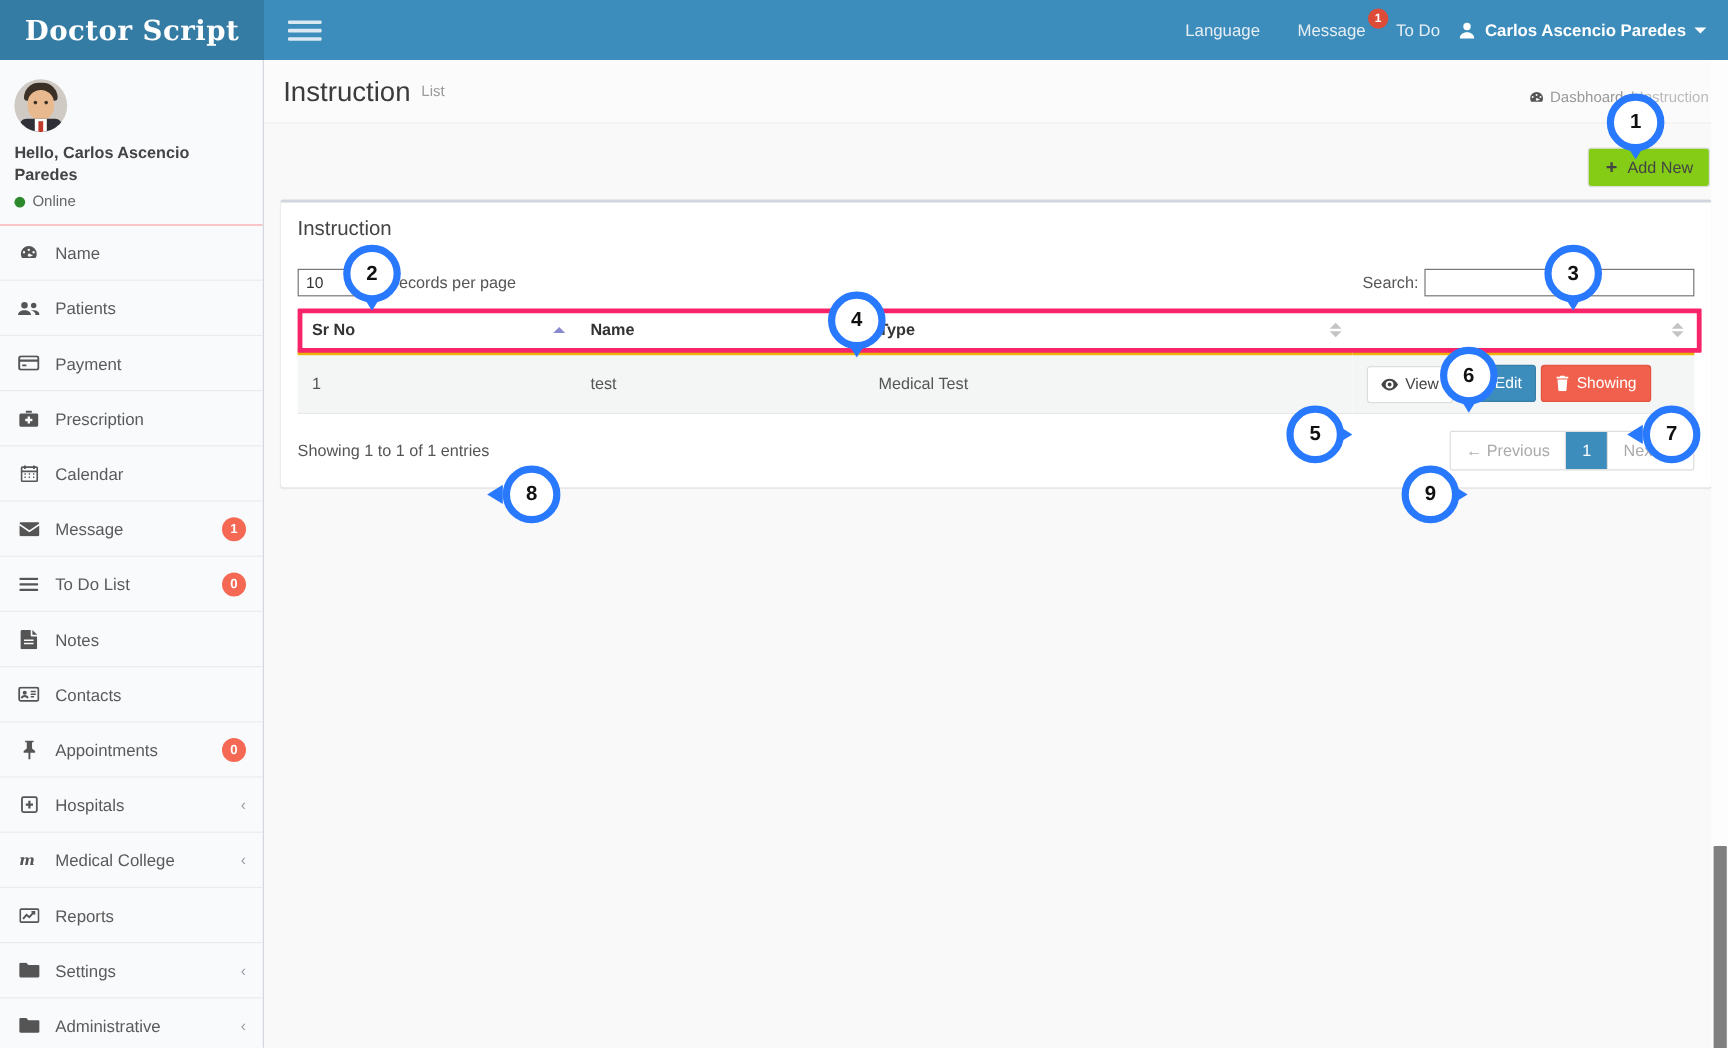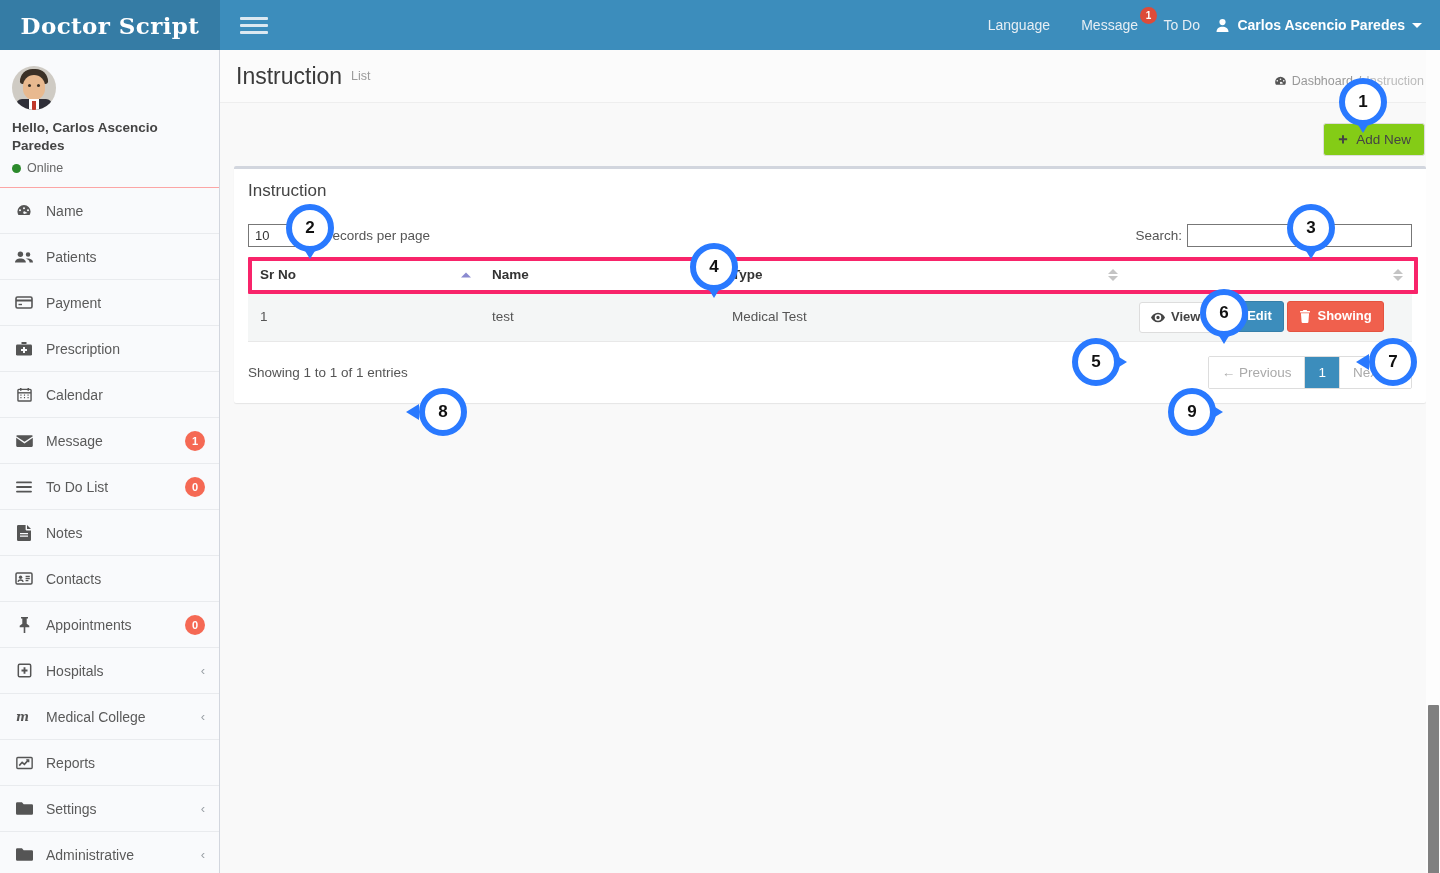--- a/index.html
+++ b/index.html
@@ -127,21 +127,21 @@
   }
   #search-wrap { font-size:13.5px; color:#555; display:flex; align-items:center; gap:5px;}
   #search-input {
     width:225px; height:23px; border:1px solid #777; background:#fff;
     font-family:"Liberation Sans", sans-serif; font-size:13px; padding:2px 4px; color:#333;
   }
 
   table#grid { width:100%; border-collapse:collapse; font-size:13.5px; }
   table#grid thead th {
     text-align:left; padding:10px 12px; font-weight:700; color:#333;
-    border-bottom:1px solid #eab308; background:#fff; position:relative;
+    border-bottom:4px solid #eab308; background:#fff; position:relative;
     font-size:13.5px;
   }
   table#grid tbody td {
     padding:11px 12px; color:#555; border-bottom:1px solid #e8e8e8;
     background:#f4f6f6; vertical-align:middle;
   }
   table#grid tbody td.actions { text-align:left; padding:8px 12px; }
   .col-srno  { width:232px; }
   .col-name  { width:240px; }
   .col-type  { width:407px; }
@@ -150,21 +150,21 @@
   .sort-arrows { position:absolute; right:9px; top:50%; transform:translateY(-50%);
       display:flex; flex-direction:column; gap:2px; }
   .sort-arrows i { display:block; width:0;height:0;border-left:5px solid transparent;border-right:5px solid transparent; }
   .sort-arrows i.up   { border-bottom:5px solid #c4c4c4; }
   .sort-arrows i.down { border-top:5px solid #c4c4c4; }
   .sort-active i.up { border-bottom-color:#8a8ad0; }
 
   .btn {
     display:inline-flex; align-items:center; gap:6px;
     font-size:13px; padding:7px 11px; border-radius:3px; cursor:pointer;
-    border:1px solid transparent; line-height:1.15; font-family:"Liberation Sans", sans-serif;font-weight:bold;
+    border:1px solid transparent; line-height:1.15; font-family:"Liberation Sans", sans-serif;
   }
   .btn-view   { background:#fff; border-color:#ddd; color:#444; }
   .btn-edit   { background:#3c8dbc; border-color:#367fa9; color:#fff; }
   .btn-delete { background:#f0604d; border-color:#e4533f; color:#fff; }
 
   #table-bottom { display:flex; justify-content:space-between; align-items:center; margin-top:14px; }
   #info-text { font-size:13.5px; color:#555;text-align:center; }
   #pagination { display:flex; border:1px solid #ddd; border-radius:2px; overflow:hidden;justify-content:center; }
   .pg {
     padding:8px 13px; font-size:13.5px; color:#999; background:#fff; cursor:pointer;

